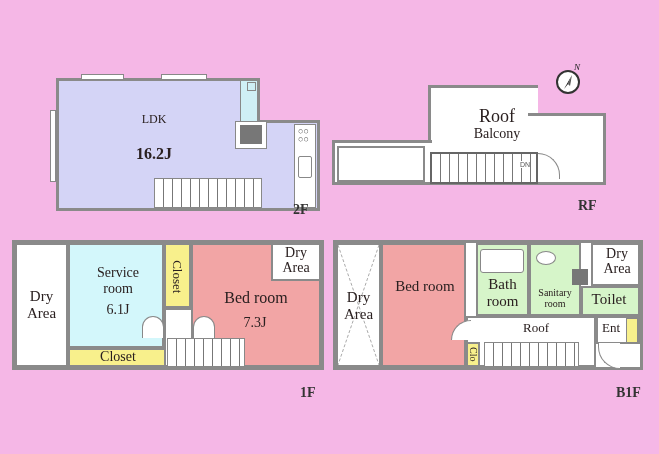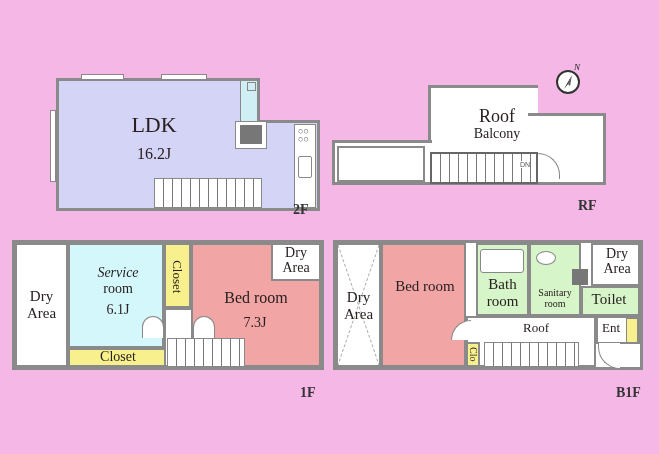--- a/index.html
+++ b/index.html
@@ -32,22 +32,22 @@
   <div class="abs" style="left:240px;top:46px;width:22px;height:84px;background:#fff;border:1px solid #888;"></div>
   <div class="abs" style="left:244px;top:49px;width:14px;height:16px;font-size:9px;line-height:8px;color:#555;">○○<br>○○</div>
   <div class="abs" style="left:244px;top:78px;width:14px;height:22px;border:1px solid #888;border-radius:2px;"></div>
 
   <div class="stairs" style="left:100px;top:100px;width:108px;height:30px;"></div>
 
   <div class="win" style="left:27px;top:-4px;width:43px;height:6px;"></div>
   <div class="win" style="left:107px;top:-4px;width:46px;height:6px;"></div>
   <div class="win" style="left:-4px;top:32px;width:6px;height:72px;"></div>
 
-  <div class="lbl" style="left:60px;top:35px;width:80px;font-size:22px;">LDK</div>
-  <div class="lbl" style="left:60px;top:68px;width:80px;font-size:16px;">16.2J</div>
+  <div class="lbl" style="left:60px;top:35px;width:80px;font-size:12px;">LDK</div>
+  <div class="lbl" style="left:60px;top:68px;width:80px;font-size:16px;font-weight:bold;">16.2J</div>
 </div>
 <div class="floor-lbl" style="left:293px;top:202px;">2F</div>
 
 <div class="abs" style="left:332px;top:85px;width:274px;height:100px;">
   <div class="abs wall" style="left:96px;top:0;width:110px;height:100px;border-right:none;"></div>
   <div class="abs wall" style="left:196px;top:28px;width:78px;height:72px;border-left:none;"></div>
   <div class="abs wall" style="left:0;top:55px;width:100px;height:45px;border-right:none;"></div>
   <div class="abs" style="left:5px;top:61px;width:88px;height:36px;border:2px solid #8a8a8a;background:#fff;"></div>
   <div class="stairs" style="left:98px;top:67px;width:108px;height:32px;border:2px solid #666;"></div>
   <div class="abs" style="left:188px;top:76px;font-size:7px;font-family:'Liberation Sans',sans-serif;color:#555;background:#fff;">DN</div>
@@ -81,21 +81,21 @@
 
   <div class="room" style="left:256px;top:0;width:50px;height:38px;background:#fff;"></div>
 
   <div class="stairs" style="left:152px;top:95px;width:78px;height:29px;"></div>
 
   <div class="abs" style="left:127px;top:73px;width:22px;height:22px;border:1px solid #888;border-radius:22px 22px 0 0;background:#fff;border-bottom:none;"></div>
   <div class="abs" style="left:178px;top:73px;width:22px;height:22px;border:1px solid #888;border-radius:22px 22px 0 0;background:#fff;border-bottom:none;"></div>
 
   <div class="lbl" style="left:0;top:46px;width:53px;font-size:15px;">Dry</div>
   <div class="lbl" style="left:0;top:63px;width:53px;font-size:15px;">Area</div>
-  <div class="lbl" style="left:58px;top:23px;width:90px;font-size:14px;font-style:italic;">Service</div>
+  <div class="lbl" style="left:58px;top:23px;width:90px;font-size:14px;">Service</div>
   <div class="lbl" style="left:58px;top:39px;width:90px;font-size:14px;">room</div>
   <div class="lbl" style="left:58px;top:60px;width:90px;font-size:14px;">6.1J</div>
   <div class="lbl" style="left:55px;top:107px;width:96px;font-size:14px;">Closet</div>
   <div class="lbl" style="left:132px;top:27px;width:60px;font-size:13px;transform:rotate(90deg);">Closet</div>
   <div class="lbl" style="left:186px;top:47px;width:110px;font-size:16px;">Bed room</div>
   <div class="lbl" style="left:200px;top:73px;width:80px;font-size:14px;">7.3J</div>
   <div class="lbl" style="left:256px;top:3px;width:50px;font-size:14px;">Dry</div>
   <div class="lbl" style="left:256px;top:18px;width:50px;font-size:14px;">Area</div>
 </div>
 <div class="floor-lbl" style="left:300px;top:385px;">1F</div>

